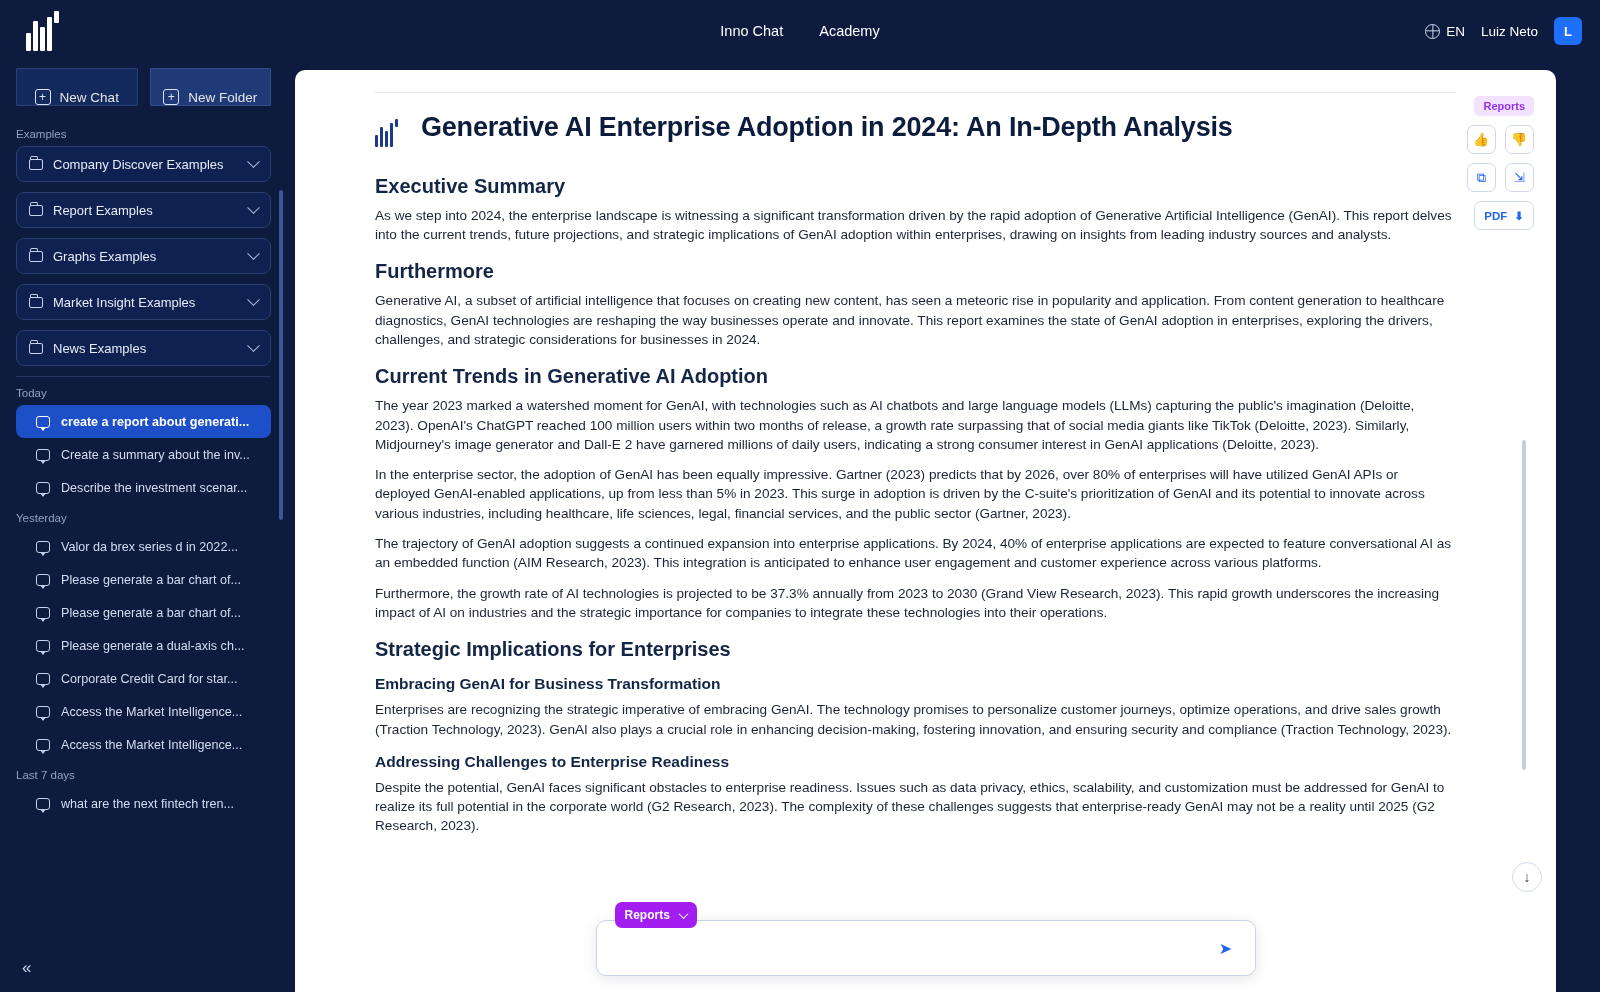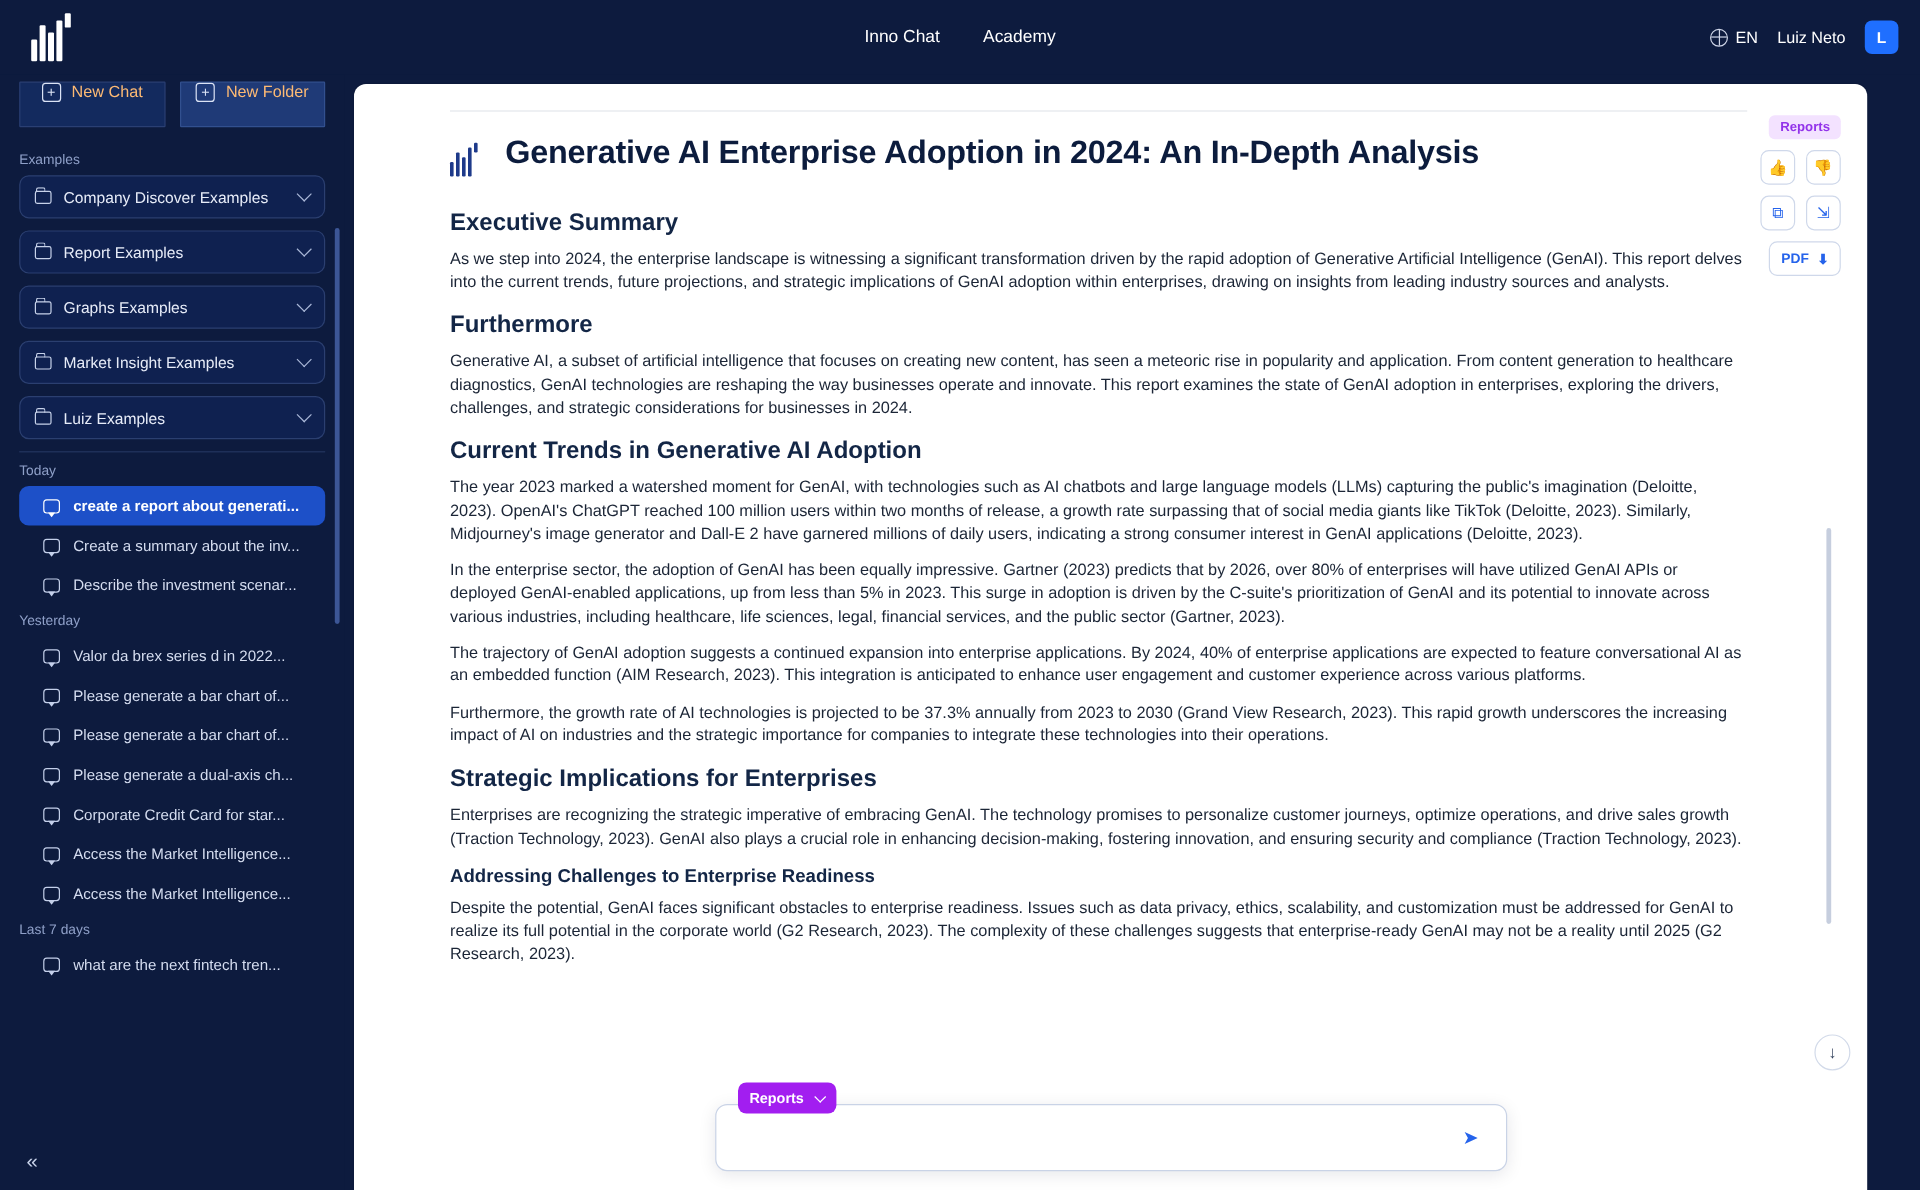--- a/index.html
+++ b/index.html
@@ -60,22 +60,22 @@
     width: 287px; flex: 0 0 287px;
     background: #0d1b3e;
     display: flex; flex-direction: column;
     position: relative;
     padding-bottom: 4px;
   }
   .sb-actions { display: flex; gap: 12px; padding: 6px 16px 14px 16px; }
   .btn-primary {
     flex: 1; height: 38px; border-radius: 1px;
     background: #132a5e; border: 1px solid #2a3f73;
-    display: flex; align-items: flex-start; justify-content: center; gap: 9px;
-    font-size: 13.5px; color: #fdba74; cursor: pointer;
+    display: flex; align-items: flex-end; justify-content: center; gap: 9px;
+    font-size: 13.5px; color: #e5e5e5; cursor: pointer;
   }
   .btn-primary.alt { background: #1f3a77; border-color: #32508f; }
   .mini-icon { width: 16px; height: 16px; position: relative; flex: 0 0 16px; }
   .mini-icon.chat { border: 1.4px solid #dbe3f5; border-radius: 3px; }
   .mini-icon.chat:after { content:"+"; position:absolute; inset:0; display:flex; align-items:center; justify-content:center; font-size:12px; line-height:1; color:#dbe3f5; }
   .mini-icon.folder { border: 1.4px solid #dbe3f5; border-radius: 3px; }
   .mini-icon.folder:after { content:"+"; position:absolute; inset:0; display:flex; align-items:center; justify-content:center; font-size:12px; line-height:1; color:#dbe3f5; }
 
   .sb-scroll { flex: 1; overflow: hidden; position: relative; padding-bottom: 8px; }
   .sb-label { font-size: 11.5px; color: #8fa0c8; padding: 8px 16px 6px 16px; }
@@ -250,21 +250,21 @@
           <span class="folder-name">Graphs Examples</span>
           <span class="chev"></span>
         </div>
         <div class="folder-item">
           <span class="folder-glyph"></span>
           <span class="folder-name">Market Insight Examples</span>
           <span class="chev"></span>
         </div>
         <div class="folder-item">
           <span class="folder-glyph"></span>
-          <span class="folder-name">Luiz Examples</span>
+          <span class="folder-name">News Examples</span>
           <span class="chev"></span>
         </div>
 
         <div class="sb-divider"></div>
 
         <div class="sb-label">Today</div>
         <div class="chat-item active">
           <span class="bubble"></span>
           <span class="chat-text">create a report about generati...</span>
         </div>
@@ -342,20 +342,21 @@
           <p class="para">Generative AI, a subset of artificial intelligence that focuses on creating new content, has seen a meteoric rise in popularity and application. From content generation to healthcare diagnostics, GenAI technologies are reshaping the way businesses operate and innovate. This report examines the state of GenAI adoption in enterprises, exploring the drivers, challenges, and strategic considerations for businesses in 2024.</p>
 
           <h2 class="sec">Current Trends in Generative AI Adoption</h2>
           <p class="para">The year 2023 marked a watershed moment for GenAI, with technologies such as AI chatbots and large language models (LLMs) capturing the public's imagination (Deloitte, 2023). OpenAI's ChatGPT reached 100 million users within two months of release, a growth rate surpassing that of social media giants like TikTok (Deloitte, 2023). Similarly, Midjourney's image generator and Dall-E 2 have garnered millions of daily users, indicating a strong consumer interest in GenAI applications (Deloitte, 2023).</p>
           <p class="para">In the enterprise sector, the adoption of GenAI has been equally impressive. Gartner (2023) predicts that by 2026, over 80% of enterprises will have utilized GenAI APIs or deployed GenAI-enabled applications, up from less than 5% in 2023. This surge in adoption is driven by the C-suite's prioritization of GenAI and its potential to innovate across various industries, including healthcare, life sciences, legal, financial services, and the public sector (Gartner, 2023).</p>
 
           <p class="para">The trajectory of GenAI adoption suggests a continued expansion into enterprise applications. By 2024, 40% of enterprise applications are expected to feature conversational AI as an embedded function (AIM Research, 2023). This integration is anticipated to enhance user engagement and customer experience across various platforms.</p>
           <p class="para">Furthermore, the growth rate of AI technologies is projected to be 37.3% annually from 2023 to 2030 (Grand View Research, 2023). This rapid growth underscores the increasing impact of AI on industries and the strategic importance for companies to integrate these technologies into their operations.</p>
 
           <h2 class="sec">Strategic Implications for Enterprises</h2>
+          <h3 class="sub">Embracing GenAI for Business Transformation</h3>
           <p class="para">Enterprises are recognizing the strategic imperative of embracing GenAI. The technology promises to personalize customer journeys, optimize operations, and drive sales growth (Traction Technology, 2023). GenAI also plays a crucial role in enhancing decision-making, fostering innovation, and ensuring security and compliance (Traction Technology, 2023).</p>
 
           <h3 class="sub">Addressing Challenges to Enterprise Readiness</h3>
           <p class="para">Despite the potential, GenAI faces significant obstacles to enterprise readiness. Issues such as data privacy, ethics, scalability, and customization must be addressed for GenAI to realize its full potential in the corporate world (G2 Research, 2023). The complexity of these challenges suggests that enterprise-ready GenAI may not be a reality until 2025 (G2 Research, 2023).</p>
         </div>
 
         <div class="rail">
           <div class="tag-reports">Reports</div>
           <div class="rail-row">
             <div class="rail-btn">👍</div>

